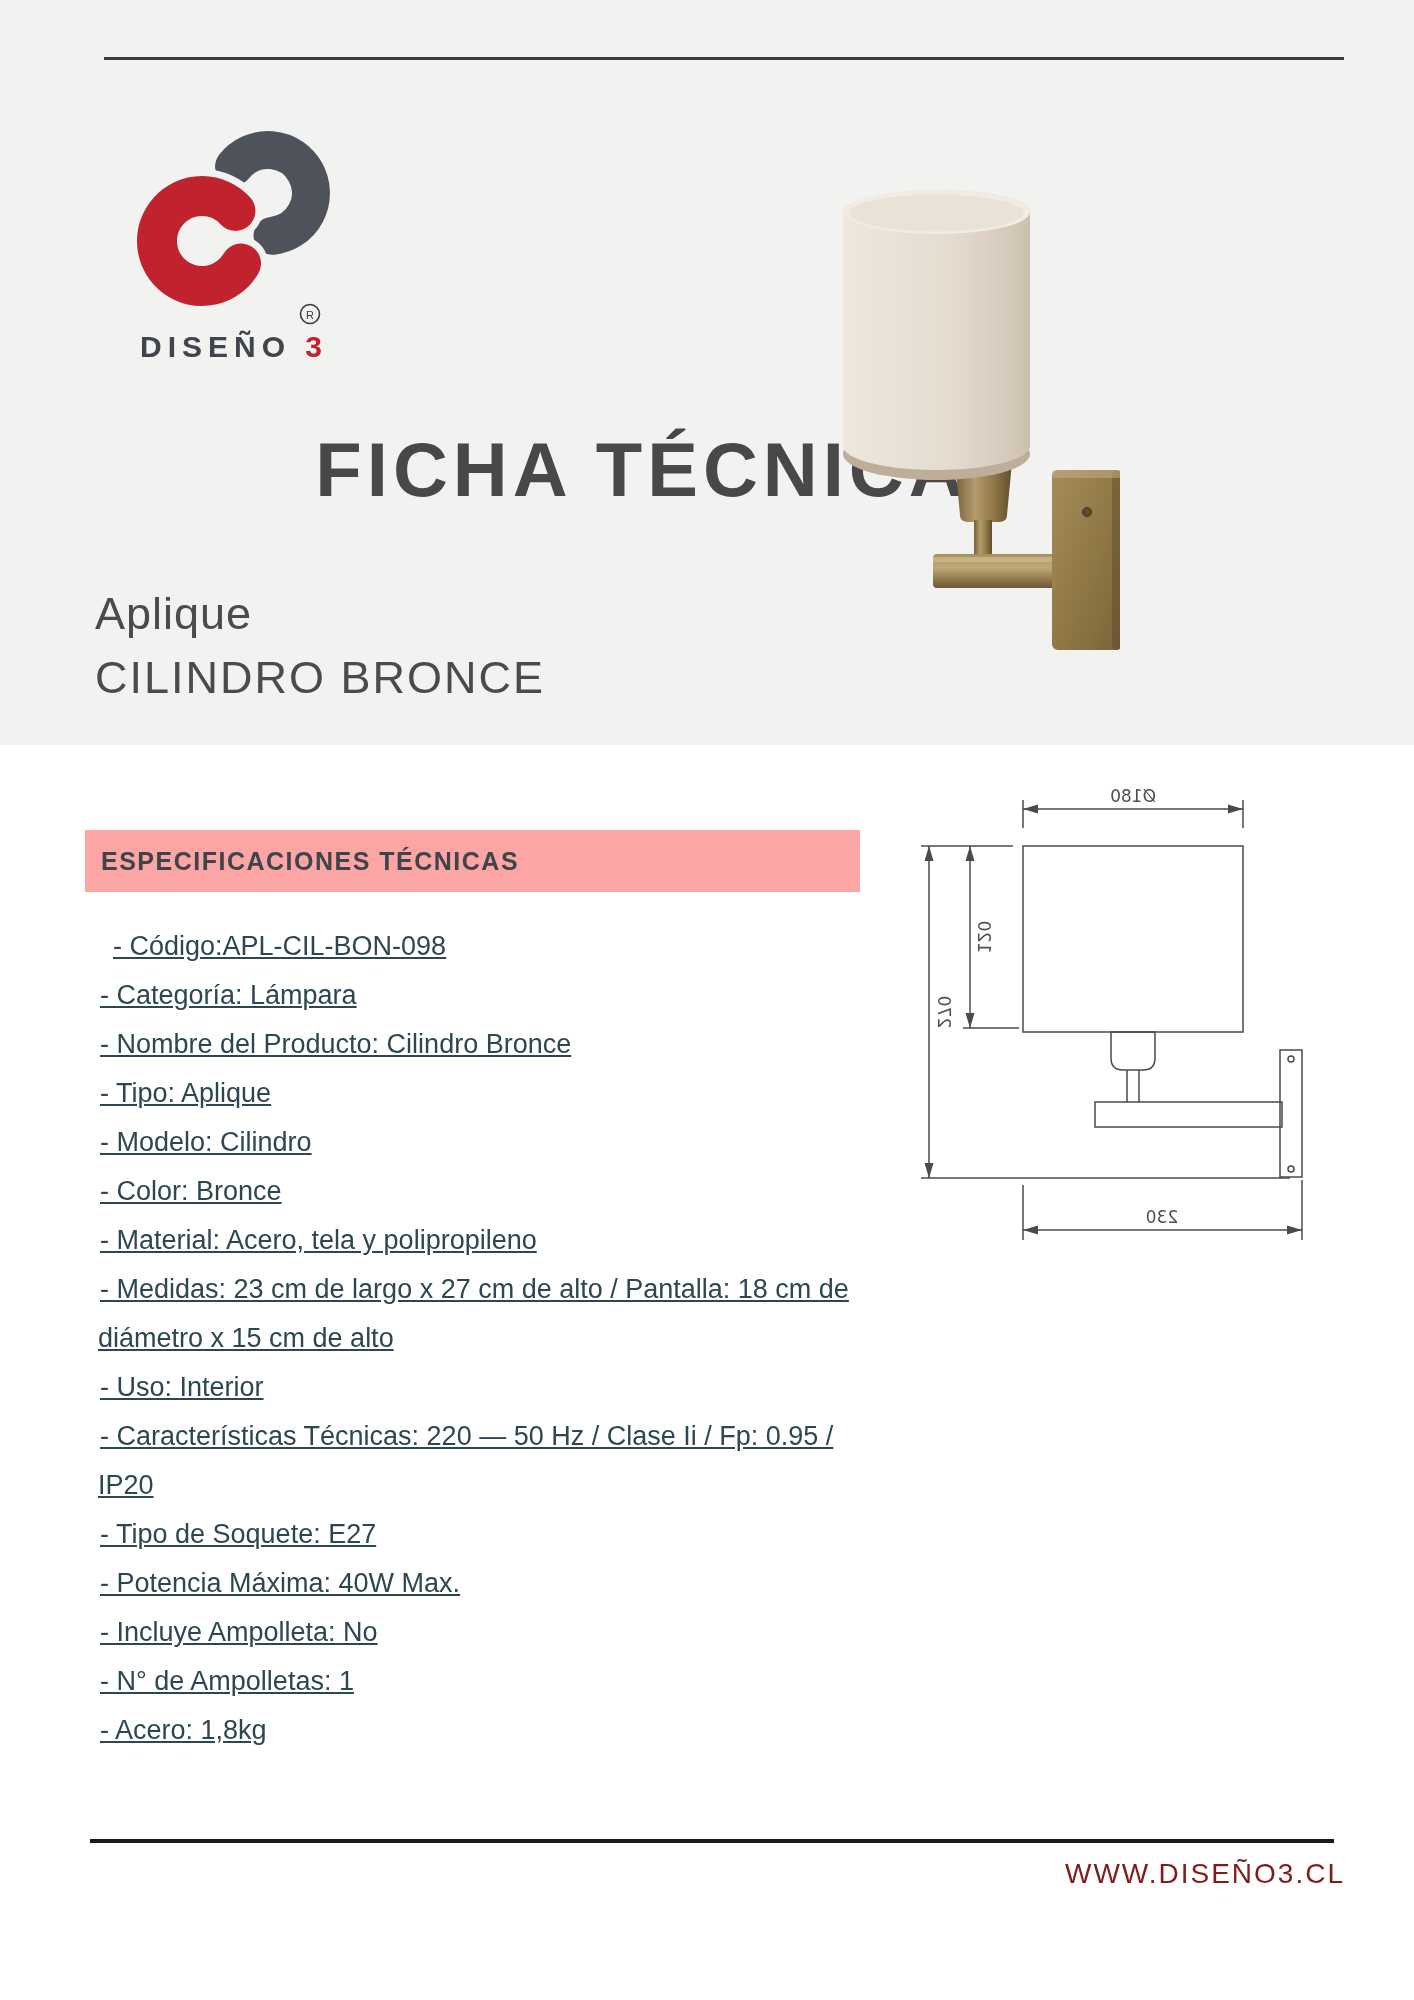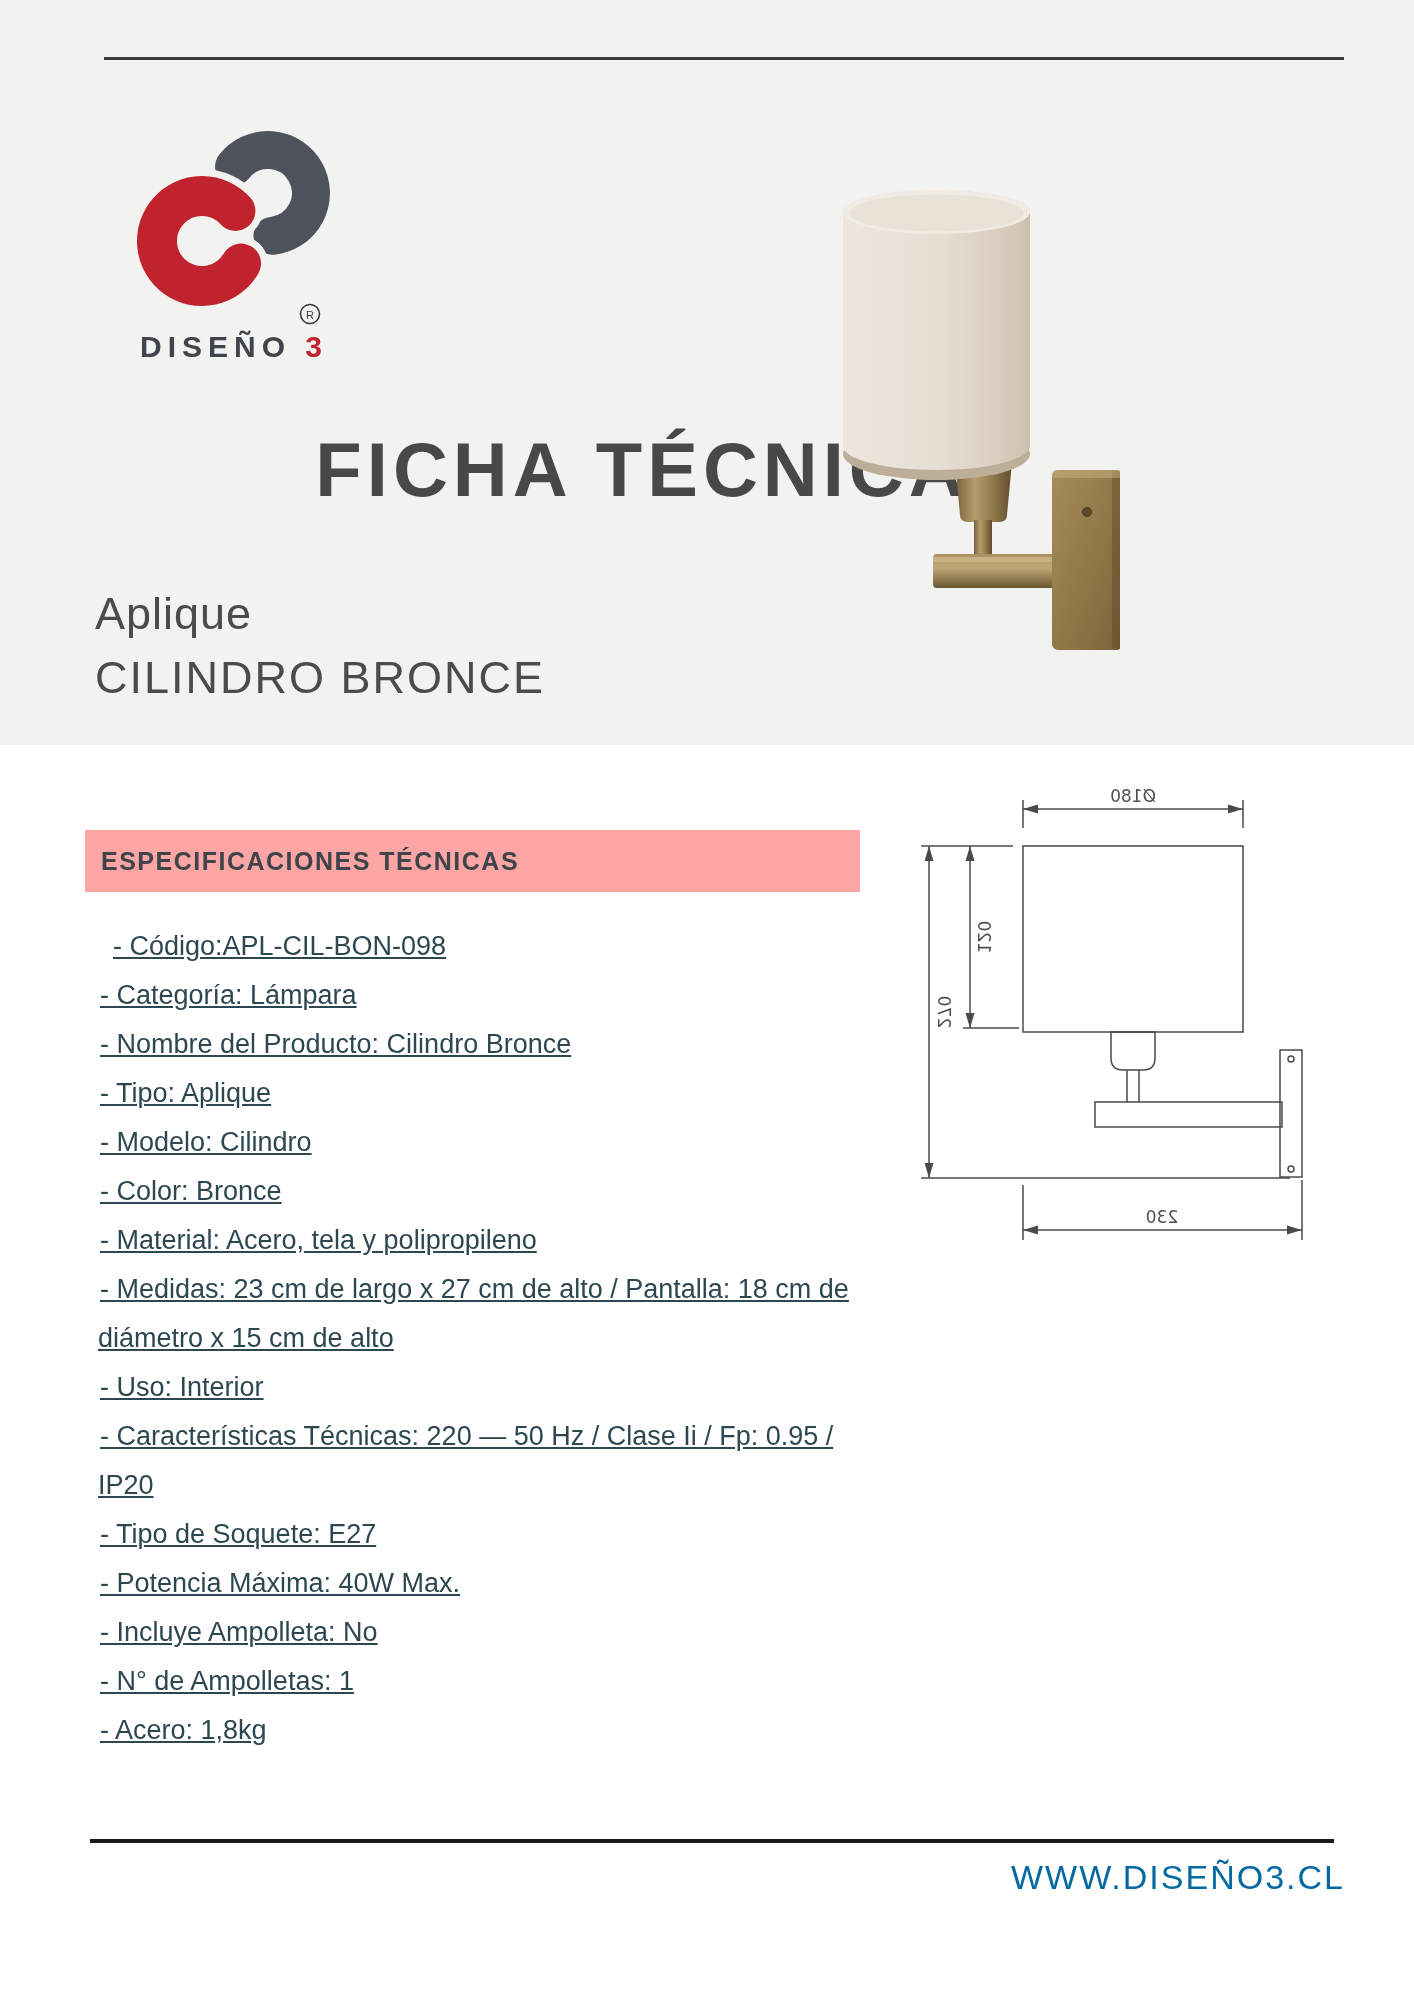--- a/index.html
+++ b/index.html
@@ -30,21 +30,21 @@
     display:block;padding-left:16px;line-height:62px;font-size:25px;font-weight:bold;
     letter-spacing:1.5px;color:#3e444a;
   }
   .spec-list{position:absolute;left:0;top:922px;width:1090px;font-size:27px;color:#2d4751;text-decoration:underline;}
   .spec-line{line-height:49px;white-space:nowrap;padding-left:98px;}
   .spec-line.first{padding-left:100px;}
   .extra-indent .spec-line.first{padding-left:113px;}
   .footer-rule{position:absolute;left:90px;top:1839px;width:1244px;height:4px;background:#1a1a1a;}
   .footer-site{
     position:absolute;left:900px;top:1858px;width:445px;text-align:right;
-    font-size:34px;letter-spacing:2px;color:#0369a1;
+    font-size:28px;letter-spacing:2px;color:#7f1d1d;
   }
   .dim-label{font-family:"DejaVu Sans",sans-serif;font-size:17px;fill:#4f4f4f;}
   svg text{user-select:none;}
 </style>
 </head>
 <body>
 
 <div class="page">
 
   <div class="hero">

